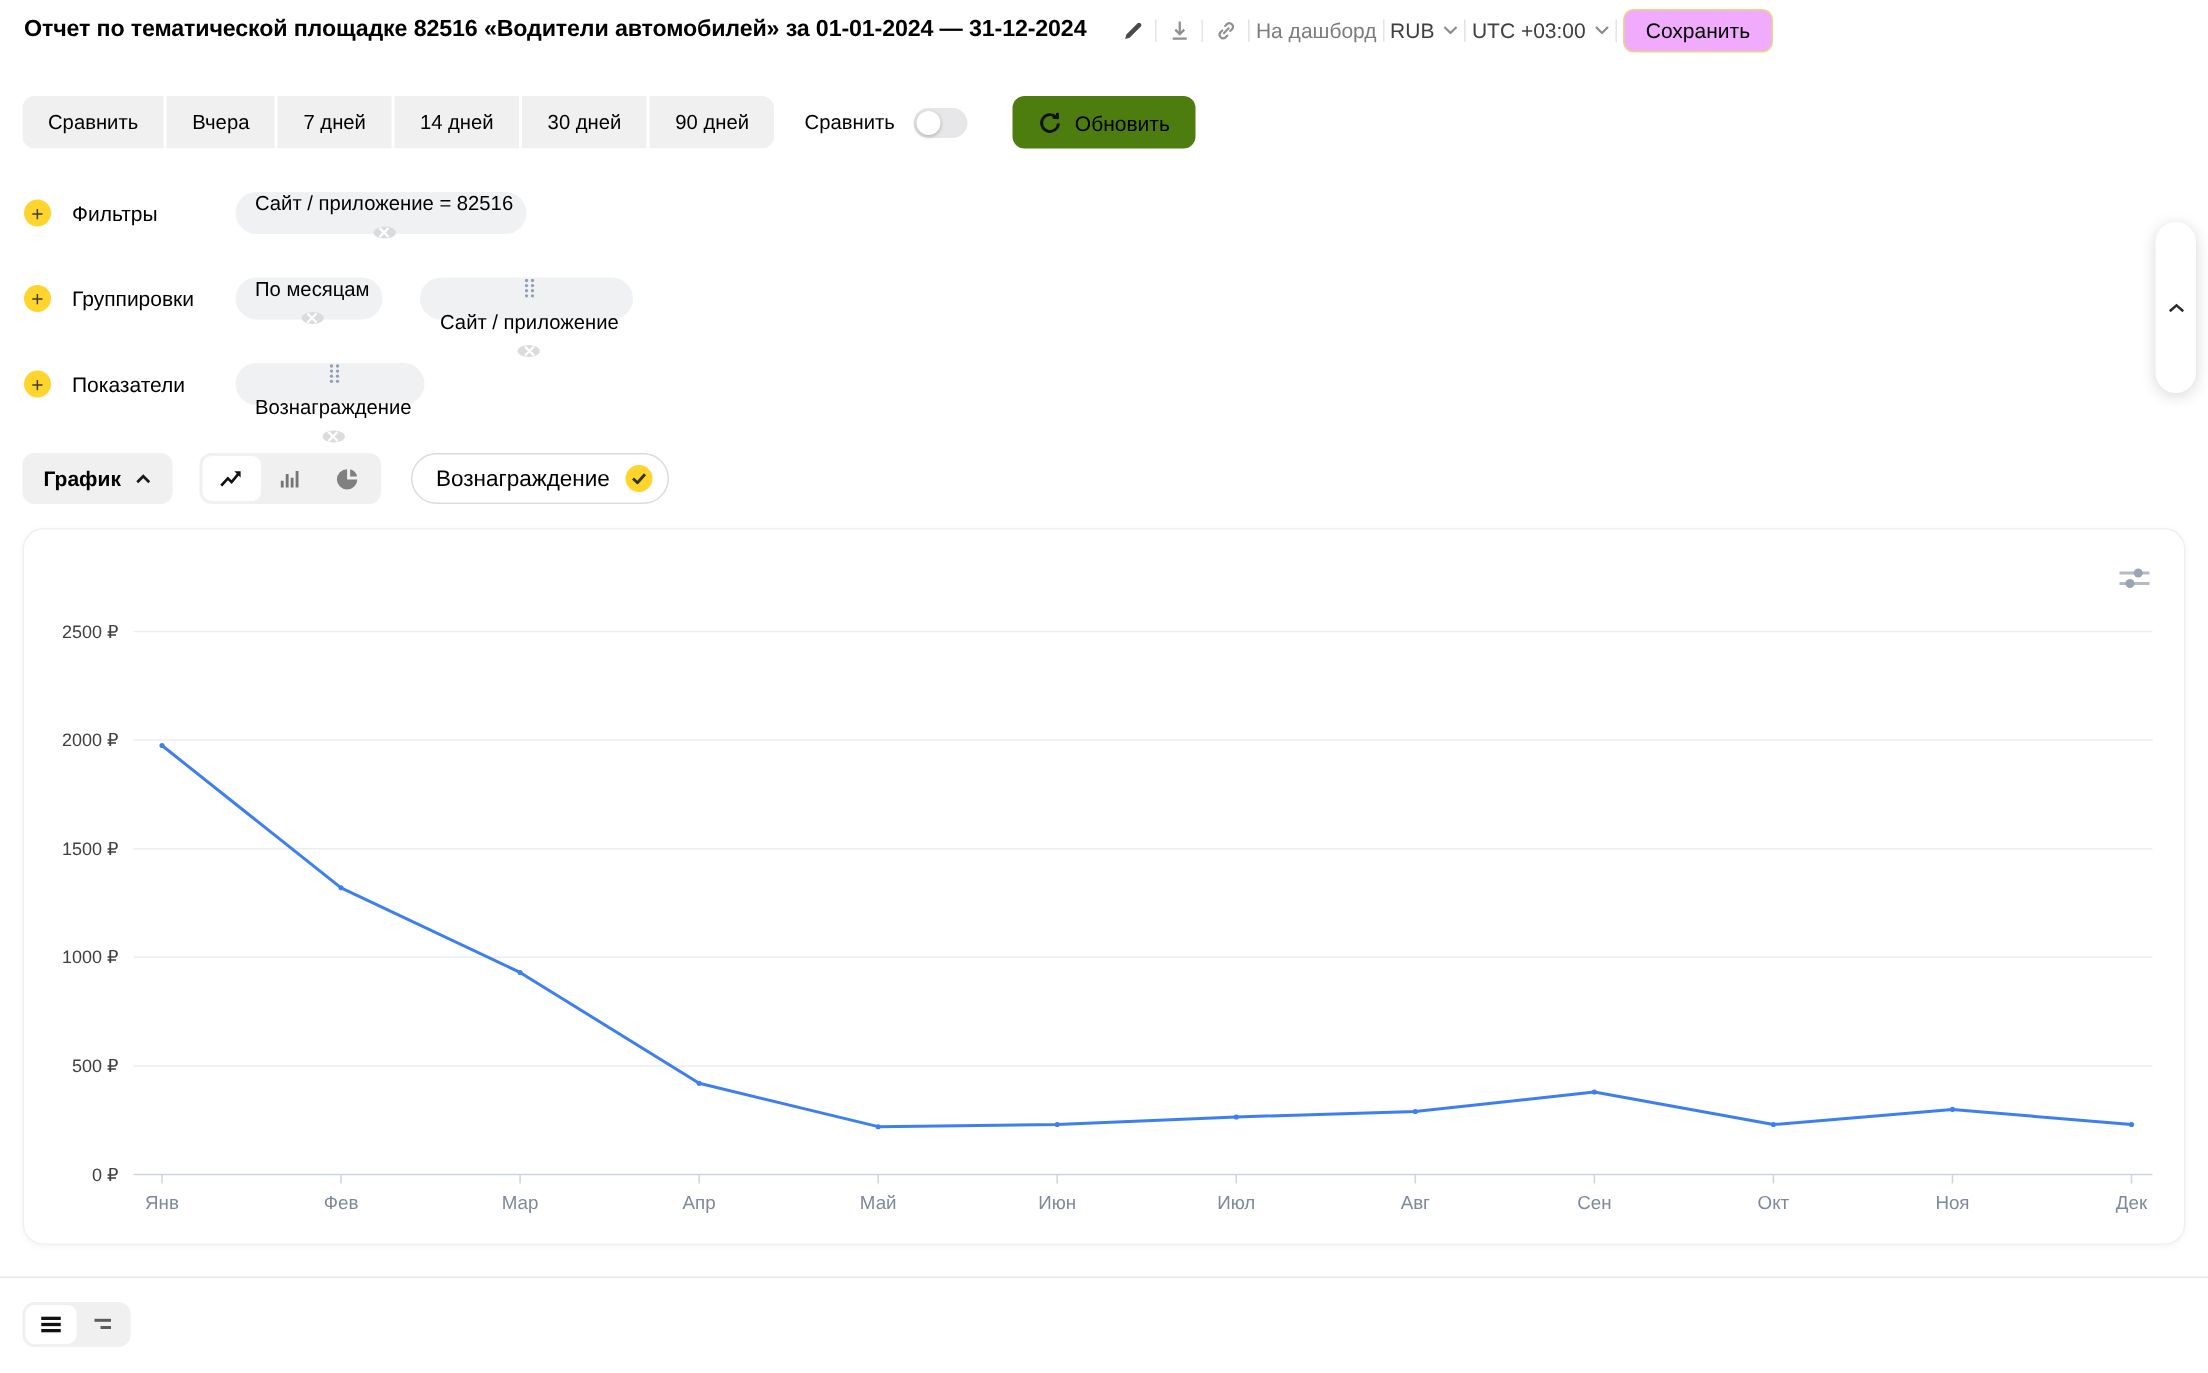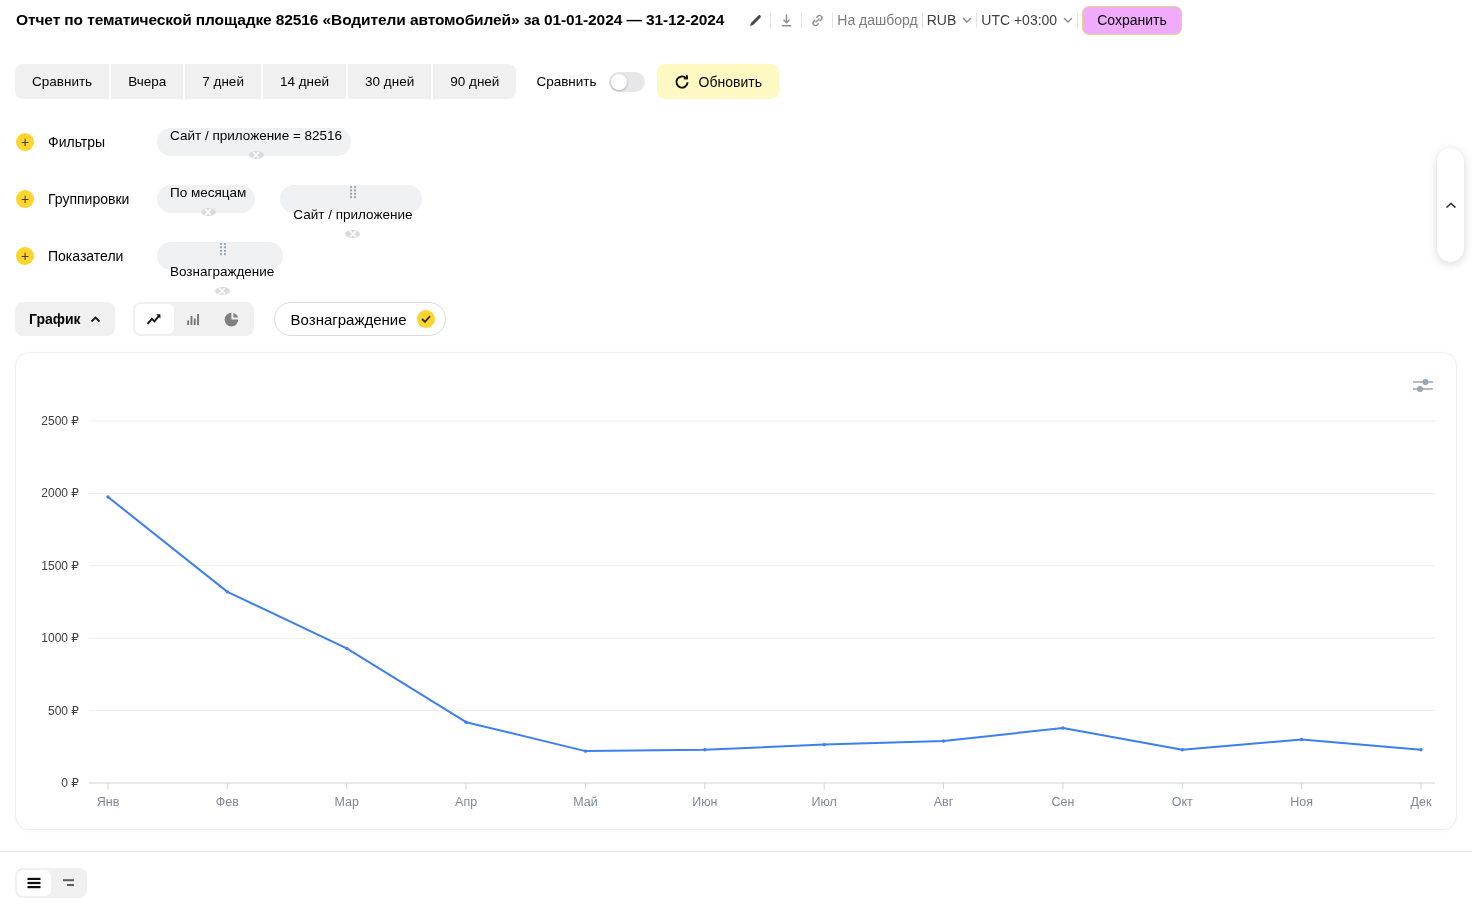--- a/index.html
+++ b/index.html
@@ -35,22 +35,22 @@
   .date-btn {
     margin-left:18px; height:35px; padding:0 15px; display:flex; align-items:center; gap:9px;
     background:#f0f0f0; border:none; border-radius:8px; font-size:13.5px; font-weight:500;
     font-family:inherit; cursor:pointer; white-space:nowrap;
   }
   .compare { margin-left:20px; display:flex; align-items:center; gap:12px; }
   .compare-label { font-size:13.5px; }
   .toggle { width:36px; height:20px; border-radius:10px; background:#e7e7e9; position:relative; cursor:pointer; }
   .toggle-knob { position:absolute; left:2px; top:2px; width:16px; height:16px; border-radius:50%; background:#fff; box-shadow:0 1px 3px rgba(0,0,0,.25); }
   .refresh-btn {
-    margin-left:12px; height:35px; padding:12px 17px; display:flex; align-items:center; gap:9px;
-    background:#fef9c3; border:none; border-radius:8px; font-size:14px; font-weight:500;
+    margin-left:30px; height:35px; padding:12px 17px; display:flex; align-items:center; gap:9px;
+    background:#4d7c0f; border:none; border-radius:8px; font-size:14px; font-weight:500;
     font-family:inherit; cursor:pointer; white-space:nowrap;
   }
 
   
   .frows { margin-top:29px; }
   .frow { display:flex; align-items:center; padding:0 16px; height:28px; margin-bottom:29px; }
   .frow-left { display:flex; align-items:center; gap:14px; width:141px; flex:0 0 141px; }
   .plus-circle {
     width:18px; height:18px; border-radius:50%; background:#fed42d; color:#3d3d3d;
     display:flex; align-items:center; justify-content:center; font-size:14px; font-weight:500;

